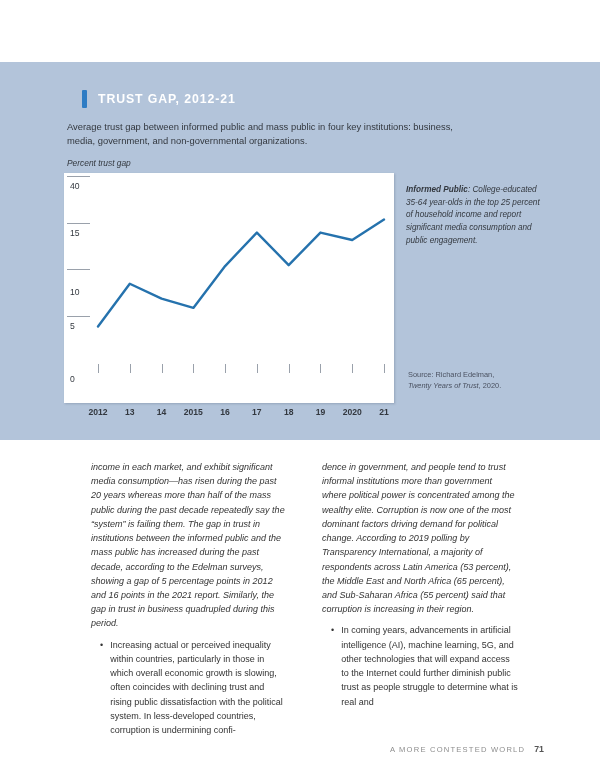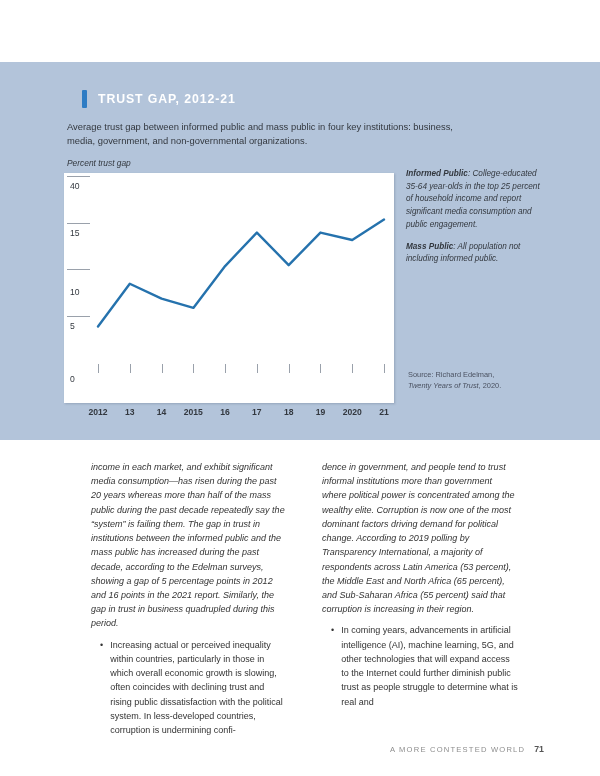--- a/index.html
+++ b/index.html
@@ -129,21 +129,21 @@
     left: 0;
     top: 0;
     width: 330px;
     height: 230px;
   }
 
   
   #side-notes {
     position: absolute;
     left: 406px;
-    top: 168px;
+    top: 184px;
     width: 140px;
     font-size: 8.2px;
     font-style: italic;
     line-height: 1.55;
     color: #33383f;
   }
   #side-notes p { margin: 0 0 9px 0; }
   #side-notes .term { font-weight: bold; font-style: italic; }
 
   #source-note {
@@ -255,23 +255,20 @@
       <div class="x-tick-label" style="left: 288.222px;">2020</div>
       <div class="x-tick-mark" style="left: 320px; bottom: 30px; top: 191px;"></div>
       <div class="x-tick-label" style="left: 320px;">21</div>
     </div>
 </div>
 
 <div id="side-notes">
   <p>
     <span class="term">Informed Public</span><span>: College-educated 35-64 year-olds in the top 25 percent of household income and report significant media consumption and public engagement.</span>
   </p>
-  <p>
-    <span class="term">Mass Public</span><span>: All population not including informed public.</span>
-  </p>
 </div>
 
 <div id="source-note">
   <span>Source: Richard Edelman,</span><br>
   <span class="src-italic">Twenty Years of Trust,</span><span> 2020.</span>
 </div>
 
 <div class="body-col" id="body-col-left">
     <p>income in each market, and exhibit significant media consumption—has risen during the past 20 years whereas more than half of the mass public during the past decade repeatedly say the “system” is failing them. The gap in trust in institutions between the informed public and the mass public has increased during the past decade, according to the Edelman surveys, showing a gap of 5 percentage points in 2012 and 16 points in the 2021 report. Similarly, the gap in trust in business quadrupled during this period.</p>
     <div class="bullet-item">

